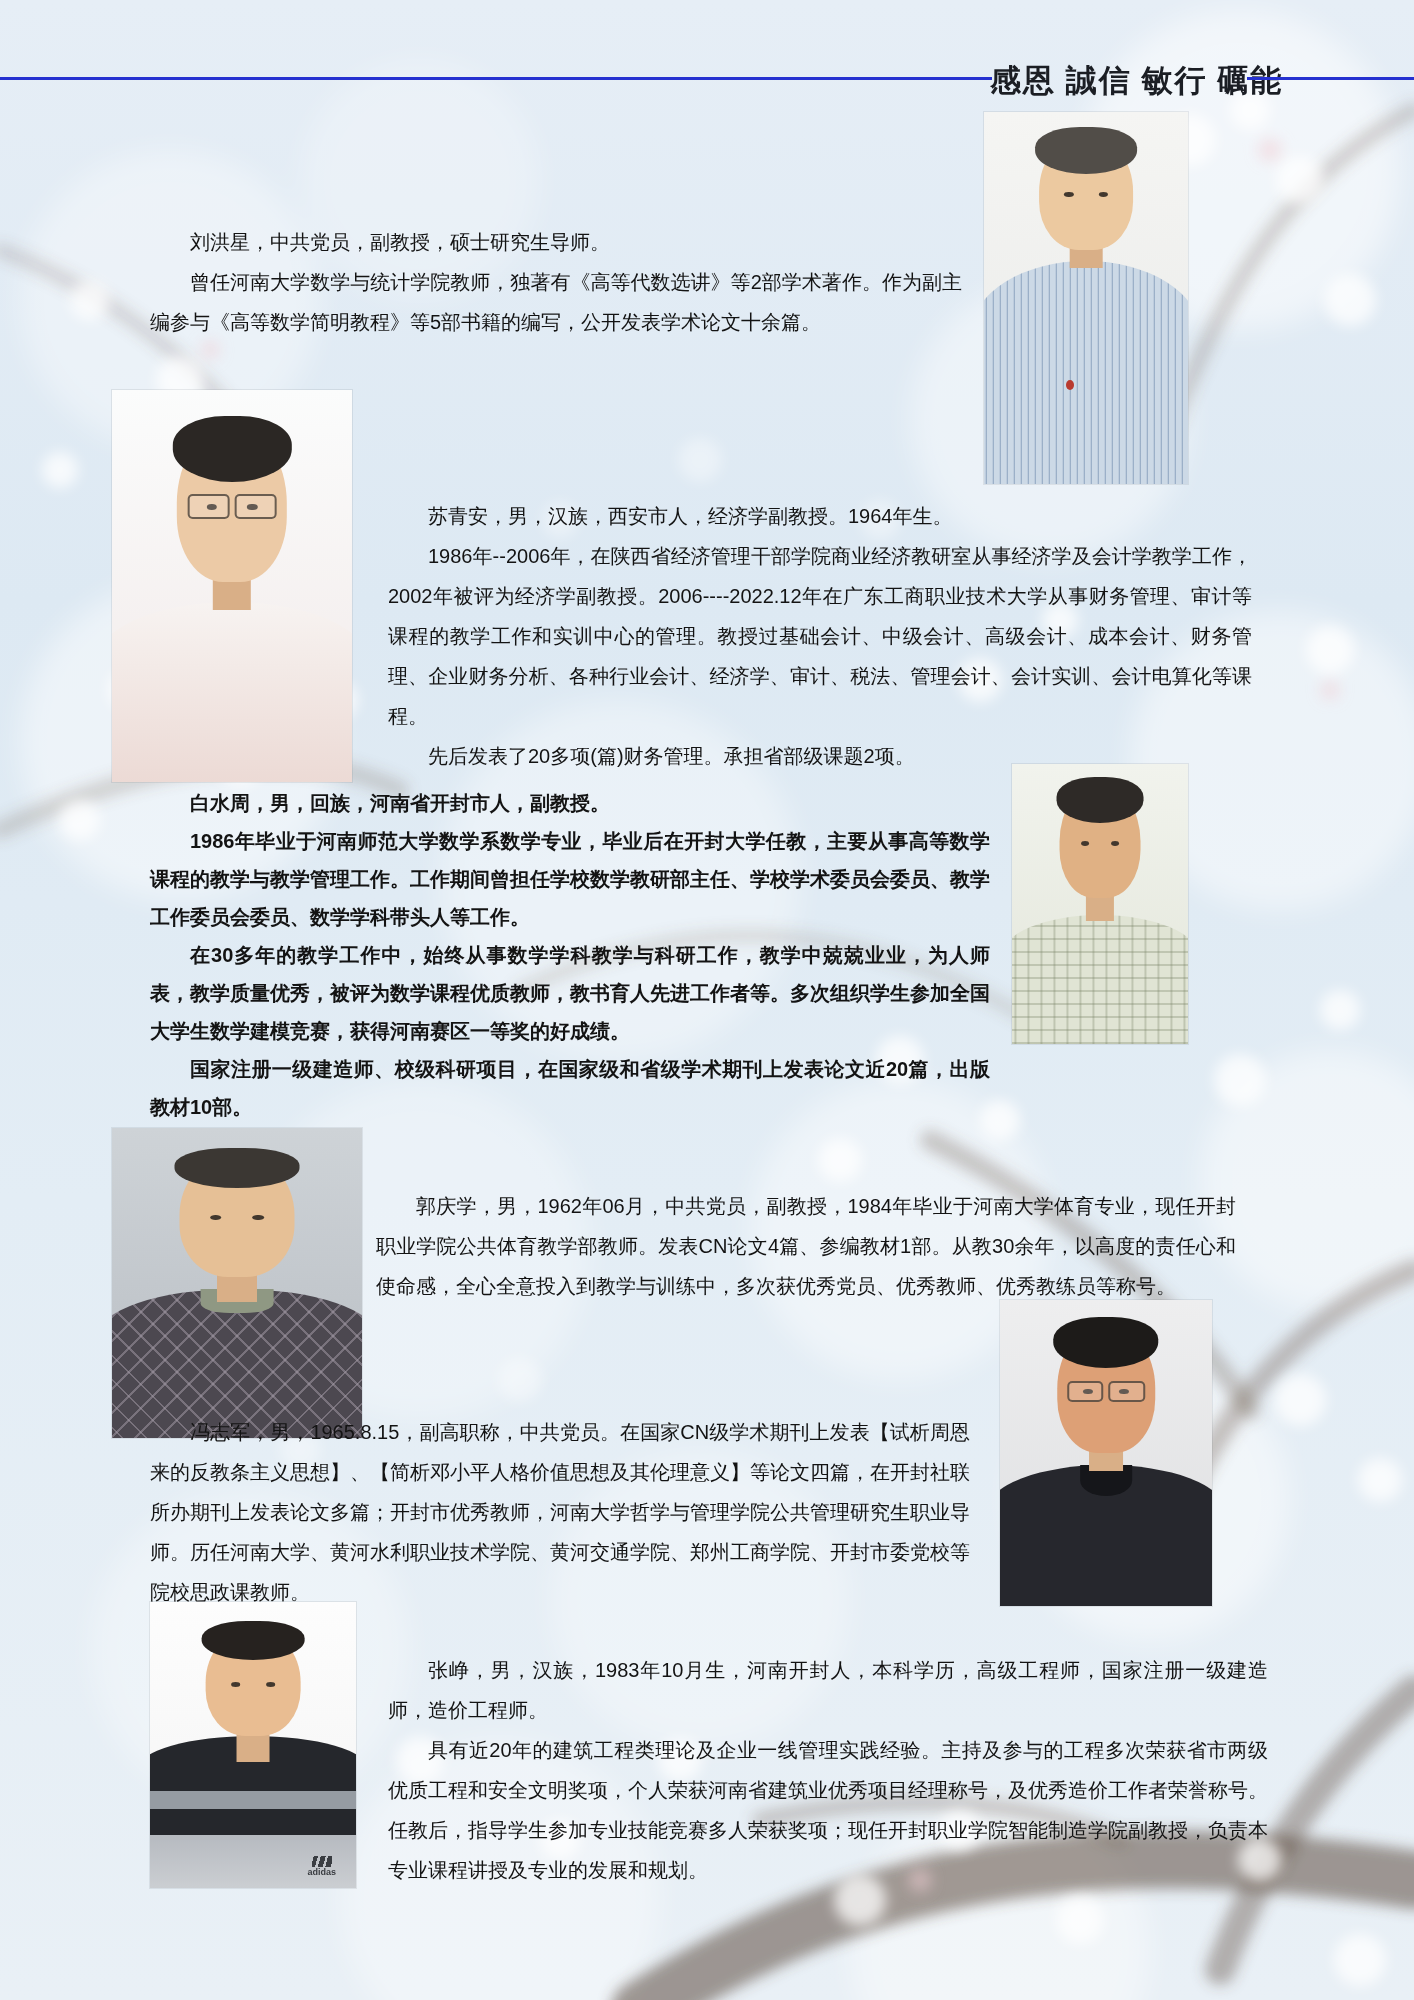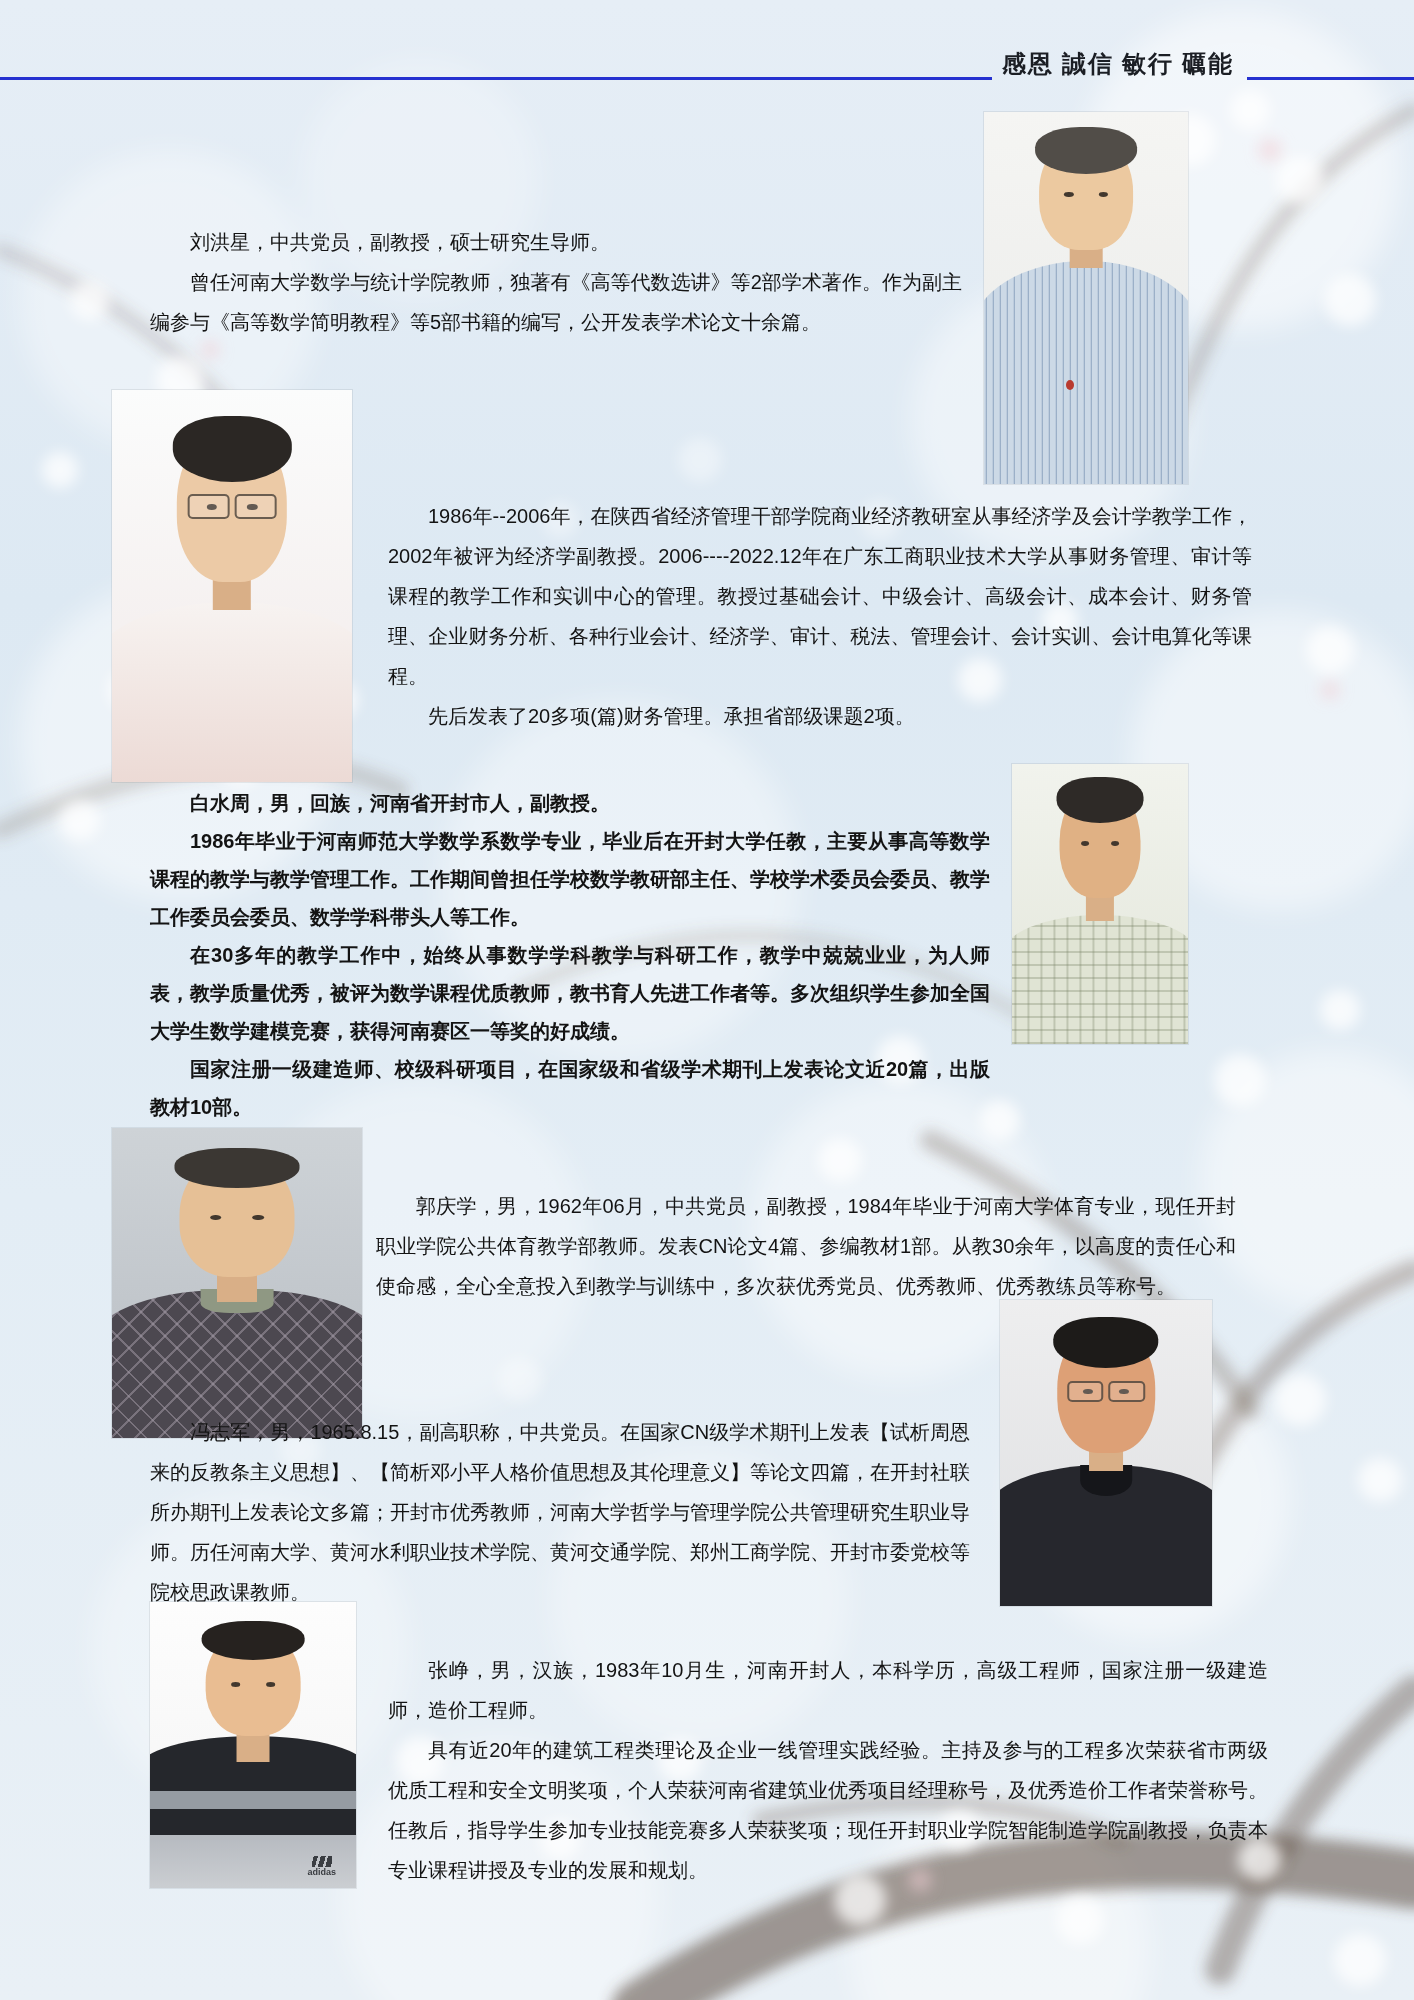--- a/index.html
+++ b/index.html
@@ -5,22 +5,22 @@
   html,body{margin:0;padding:0;}
   body{font-family:"Liberation Sans",sans-serif;background:#cfdde9;}
   .page{position:relative;width:1414px;height:2000px;overflow:hidden;
         background:linear-gradient(180deg,#e6eef6 0%,#dde9f3 30%,#e3edf5 60%,#e9f0f6 100%);}
   .bg-svg{position:absolute;left:0;top:0;z-index:0;}
 
   
   .rule{position:absolute;top:77px;height:3px;background:#2531d0;z-index:2;}
   .rule-left{left:0;width:992px;}
   .rule-right{left:1247px;width:167px;}
-  .motto{position:absolute;left:990px;top:48px;width:256px;margin:0;text-align:center;
-         font-family:"Liberation Serif",serif;font-weight:bold;font-size:24px;color:#1b1e24;
+  .motto{position:absolute;left:990px;top:60px;width:256px;margin:0;text-align:center;
+         font-family:"Liberation Serif",serif;font-weight:bold;font-size:31px;color:#1b1e24;
          letter-spacing:2px;z-index:2;white-space:nowrap;}
 
   
   .txt{position:absolute;z-index:2;}
   .txt p{margin:0;font-size:20px;line-height:40px;color:#131313;text-align:justify;text-indent:2em;
          font-family:"Liberation Sans",sans-serif;}
   .lh38 p{line-height:38px;font-weight:bold;}
 
   
   .photo{position:absolute;z-index:1;overflow:hidden;box-shadow:0 0 0 1px rgba(90,100,110,.12);}
@@ -206,20 +206,21 @@
       <div class="head">
         <div class="hair"></div>
         <div class="eyes"></div>
         <div class="glasses">
             <i></i>
             <i></i>
           </div>
       </div>
     </div>
     <div class="txt" style="left:388px;top:496px;width:864px;">
+      <p>苏青安，男，汉族，西安市人，经济学副教授。1964年生。</p>
       <p>1986年--2006年，在陕西省经济管理干部学院商业经济教研室从事经济学及会计学教学工作，2002年被评为经济学副教授。2006----2022.12年在广东工商职业技术大学从事财务管理、审计等课程的教学工作和实训中心的管理。教授过基础会计、中级会计、高级会计、成本会计、财务管理、企业财务分析、各种行业会计、经济学、审计、税法、管理会计、会计实训、会计电算化等课程。</p>
       <p>先后发表了20多项(篇)财务管理。承担省部级课题2项。</p>
     </div>
   </section>
 
   <section>
     <div class="txt lh38" style="left:150px;top:784px;width:840px;">
       <p>白水周，男，回族，河南省开封市人，副教授。</p>
       <p>1986年毕业于河南师范大学数学系数学专业，毕业后在开封大学任教，主要从事高等数学课程的教学与教学管理工作。工作期间曾担任学校数学教研部主任、学校学术委员会委员、教学工作委员会委员、数学学科带头人等工作。</p>
       <p>在30多年的教学工作中，始终从事数学学科教学与科研工作，教学中兢兢业业，为人师表，教学质量优秀，被评为数学课程优质教师，教书育人先进工作者等。多次组织学生参加全国大学生数学建模竞赛，获得河南赛区一等奖的好成绩。</p>

